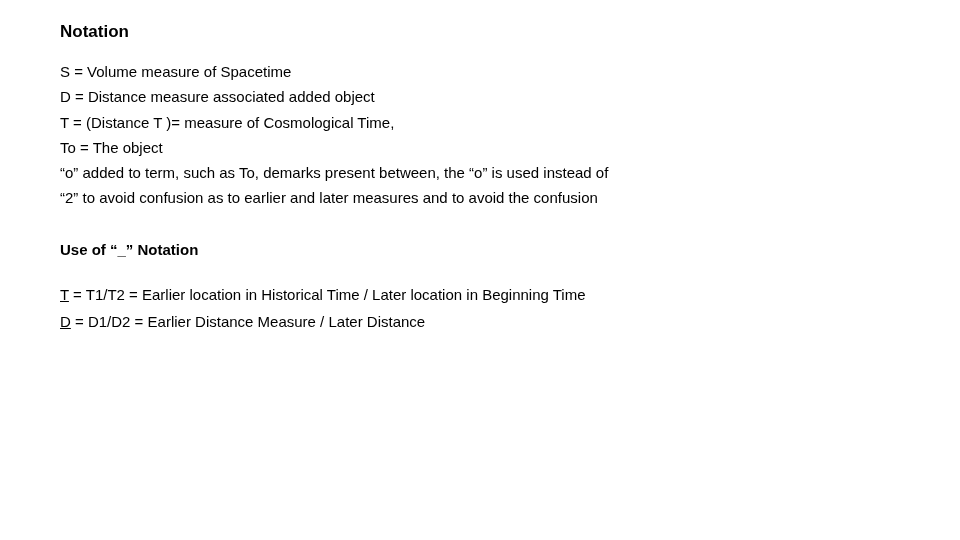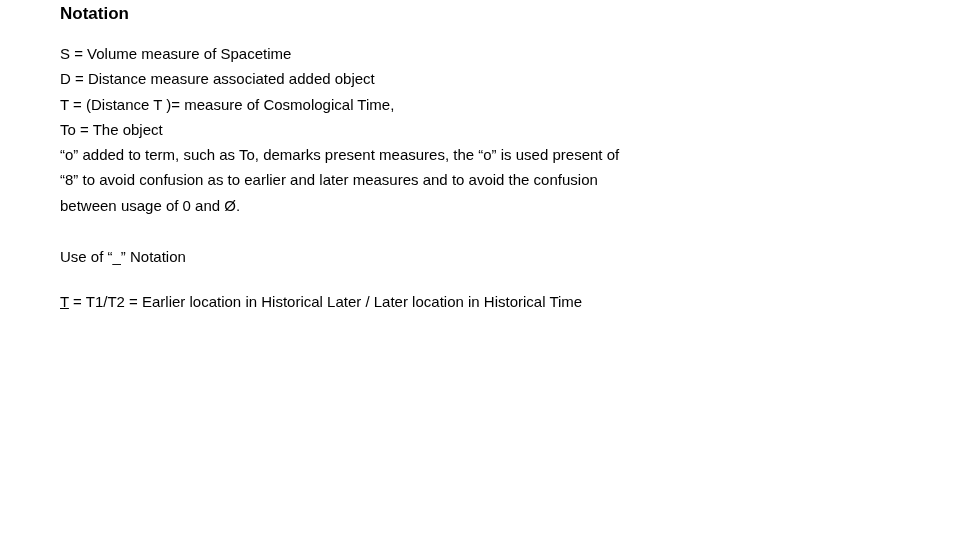--- a/index.html
+++ b/index.html
@@ -12,41 +12,42 @@
       background: #ffffff;
       font-family: Arial, sans-serif;
       font-size: 15px;
       color: #000000;
       width: 960px;
       height: 540px;
       overflow: hidden;
     }
 
     .page-container {
-      padding: 4px 60px 20px 60px;
+      padding: 22px 60px 20px 60px;
     }
 
     .title {
       font-weight: bold;
       font-size: 17px;
       margin-bottom: 18px;
     }
 
     .definitions {
     }
 
     .definitions p {
       margin-bottom: 2px;
       line-height: 1.55;
     }
 
     .use-notation {
       margin-top: 28px;
       margin-bottom: 22px;
       line-height: 1.55;
+      font-weight: bold;
     }
 
     .underline-section p {
       margin-bottom: 4px;
       line-height: 1.55;
     }
 
     .underlined {
       text-decoration: underline;
     }
@@ -57,25 +58,25 @@
 <div class="page-container">
 
   <div class="title">Notation</div>
 
   <div class="definitions">
 
   <p>S = Volume measure of Spacetime</p>
       <p>D = Distance measure associated added object</p>
       <p>T = (Distance T )= measure of Cosmological Time,</p>
       <p>To = The object</p>
-      <p>“o” added to term, such as To, demarks present measures, the “o” is used present of</p>
-      <p>“8” to avoid confusion as to earlier and later measures and to avoid the confusion</p>
-      <p>between usage of 0 and Ø.</p>
+      <p>“o” added to term, such as To, demarks present between, the “o” is used instead of</p>
+      <p>“2” to avoid confusion as to earlier and later measures and to avoid the confusion</p>
     </div>
 
   <div class="use-notation">Use of “_” Notation</div>
 
   <div class="underline-section">
 
-  <p><span class="underlined">T</span><span> = T1/T2 = Earlier location in  Historical Later / Later location in Historical Time</span></p>
+  <p><span class="underlined">T</span><span> = T1/T2 = Earlier location in  Historical Time / Later location in Beginning Time</span></p>
+      <p><span class="underlined">D</span><span> = D1/D2 = Earlier Distance Measure / Later Distance</span></p>
     </div>
 
 </div>
 
 </body></html>

